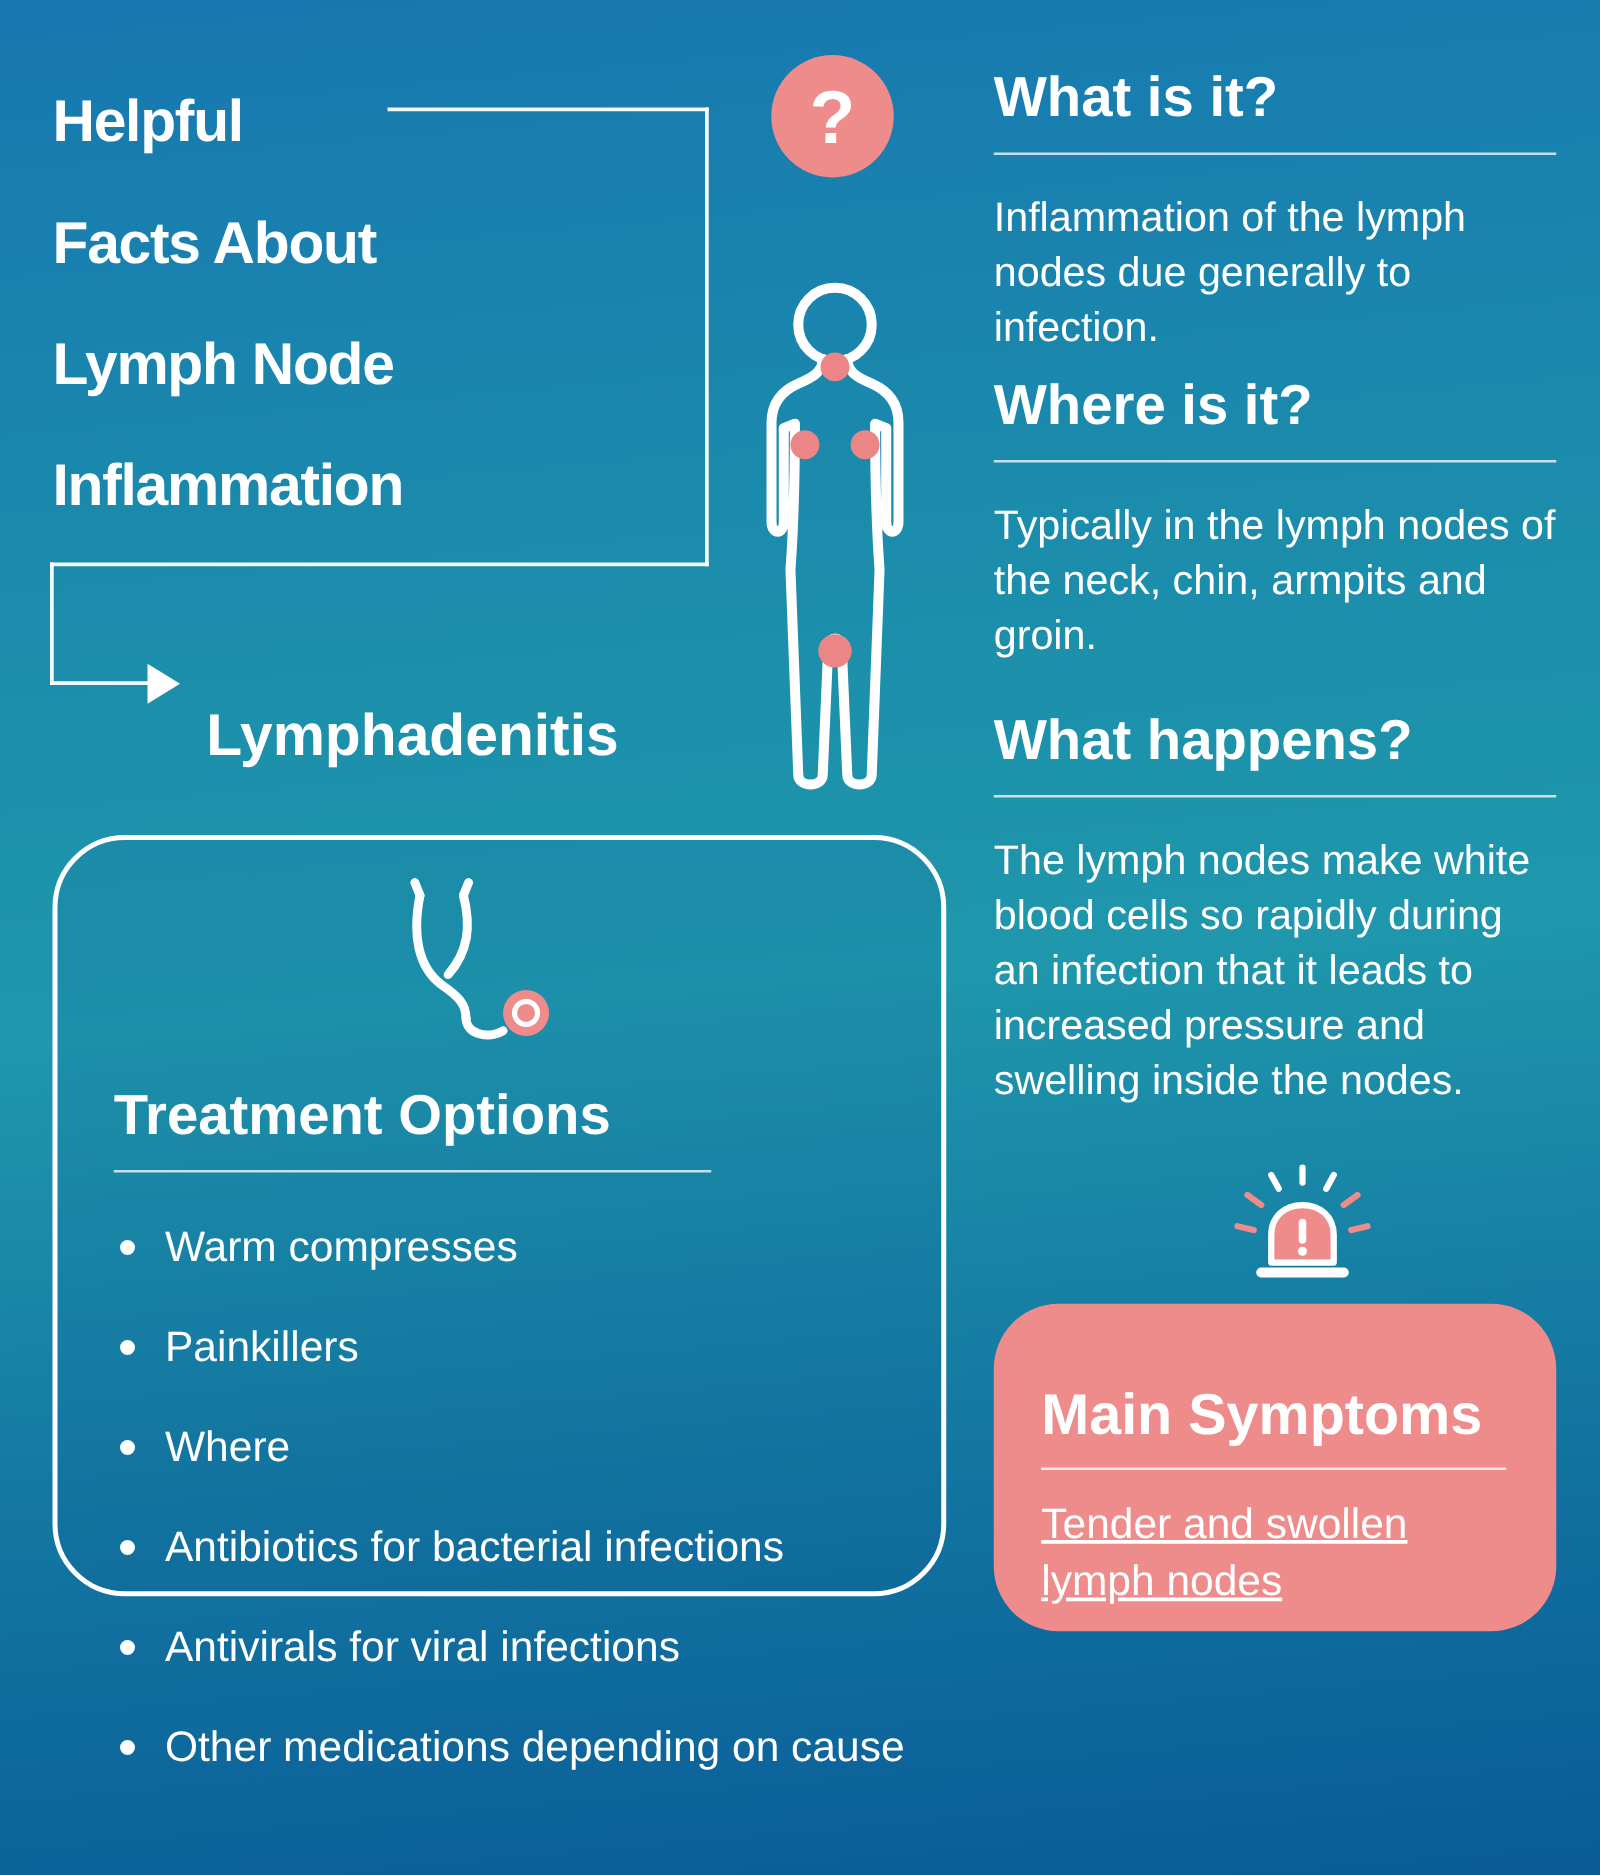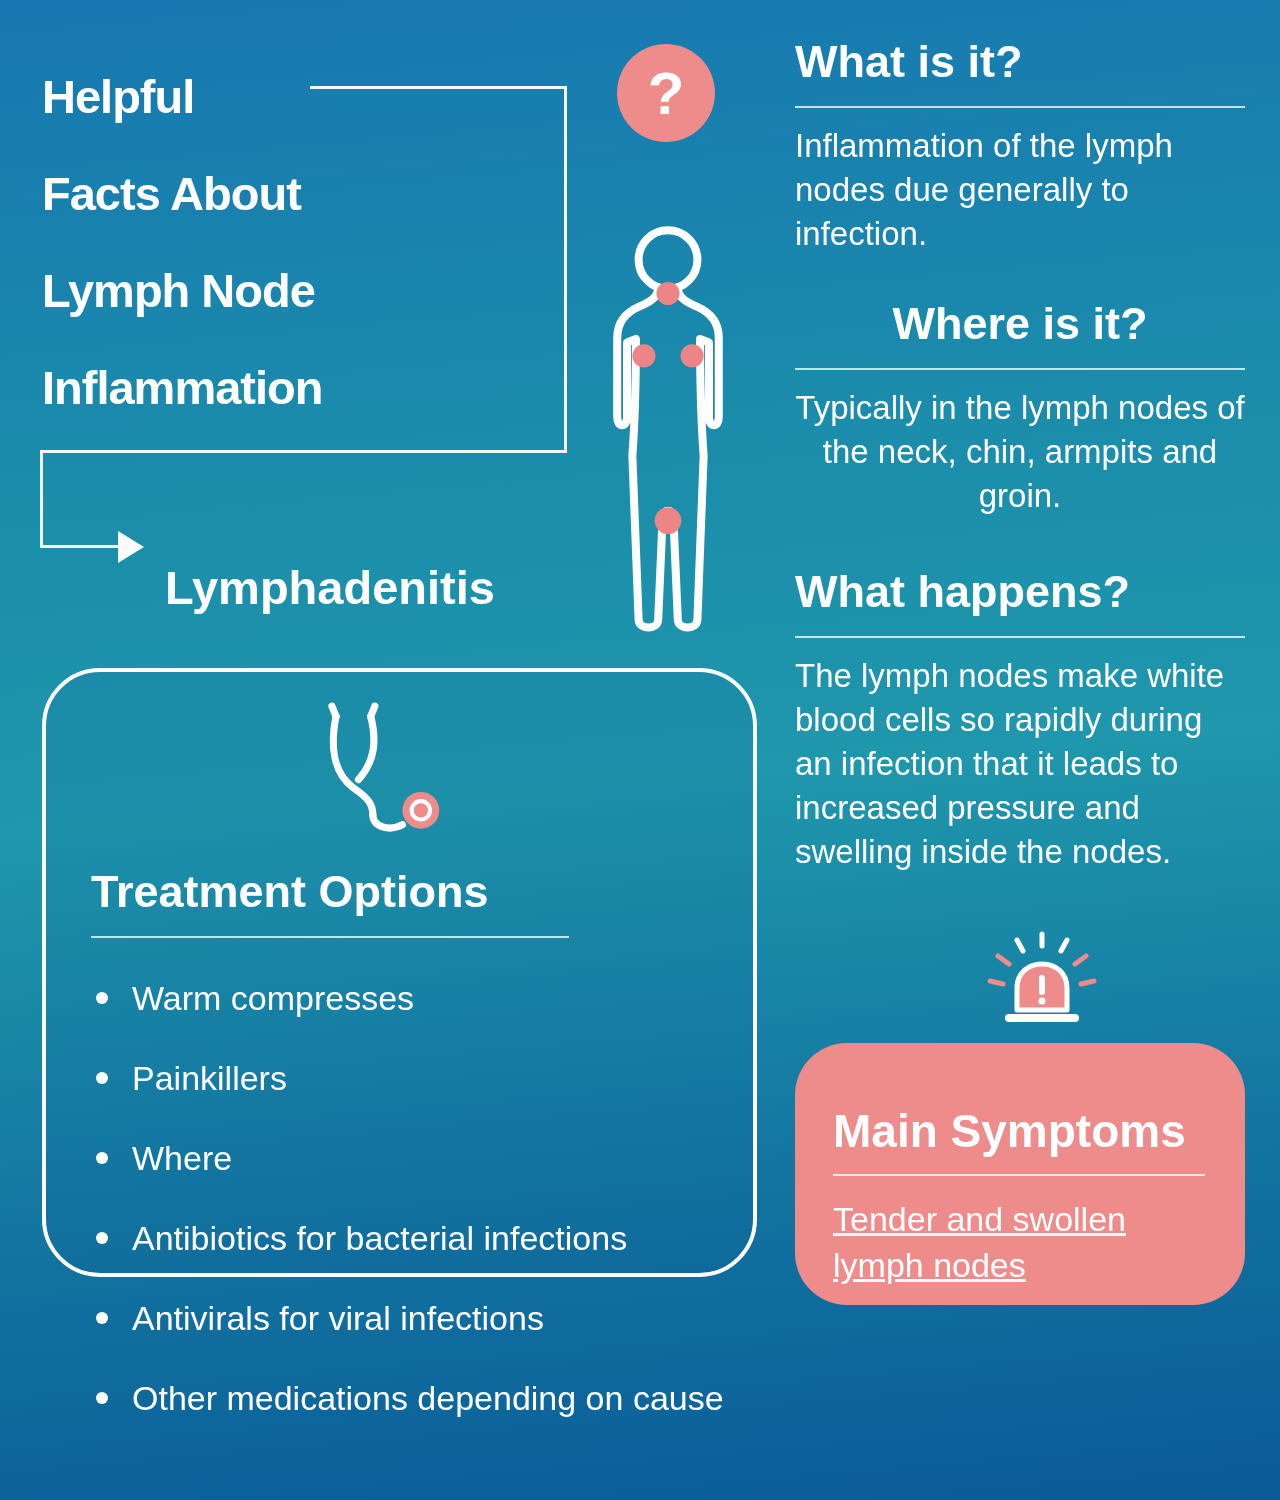--- a/index.html
+++ b/index.html
@@ -35,23 +35,23 @@
     font-size:60px; font-weight:bold; color:#fff;
   }
 
   
   .person { position:absolute; left:570px; top:222px; width:196px; height:437px; }
 
   
   .fact { position:absolute; left:795px; width:450px; }
   .fact h2 { font-size:45px; font-weight:bold; }
   .rule { height:2px; background:rgba(255,255,255,.75); margin-top:18px; }
-  .fact p { margin-top:16px; font-size:33px; line-height:44px; font-weight:400; }
-  .fact-what    { top:36px; }
-  .fact-where   { top:298px;text-align:center; }
+  .fact p { margin-top:28px; font-size:33px; line-height:44px; font-weight:400; }
+  .fact-what    { top:52px; }
+  .fact-where   { top:298px; }
   .fact-happens { top:566px; }
 
   
   .treatment-box {
     position:absolute; left:42px; top:668px; width:715px; height:609px;
     border:4px solid #fff; border-radius:58px;
     background:rgba(10,80,150,0.10);
   }
   .steth-wrap { width:160px; height:138px; margin:30px auto 0 auto; transform:translateX(-18px); }
   .treatment-box h2 { margin:26px 0 0 45px; font-size:45px; font-weight:bold; }

